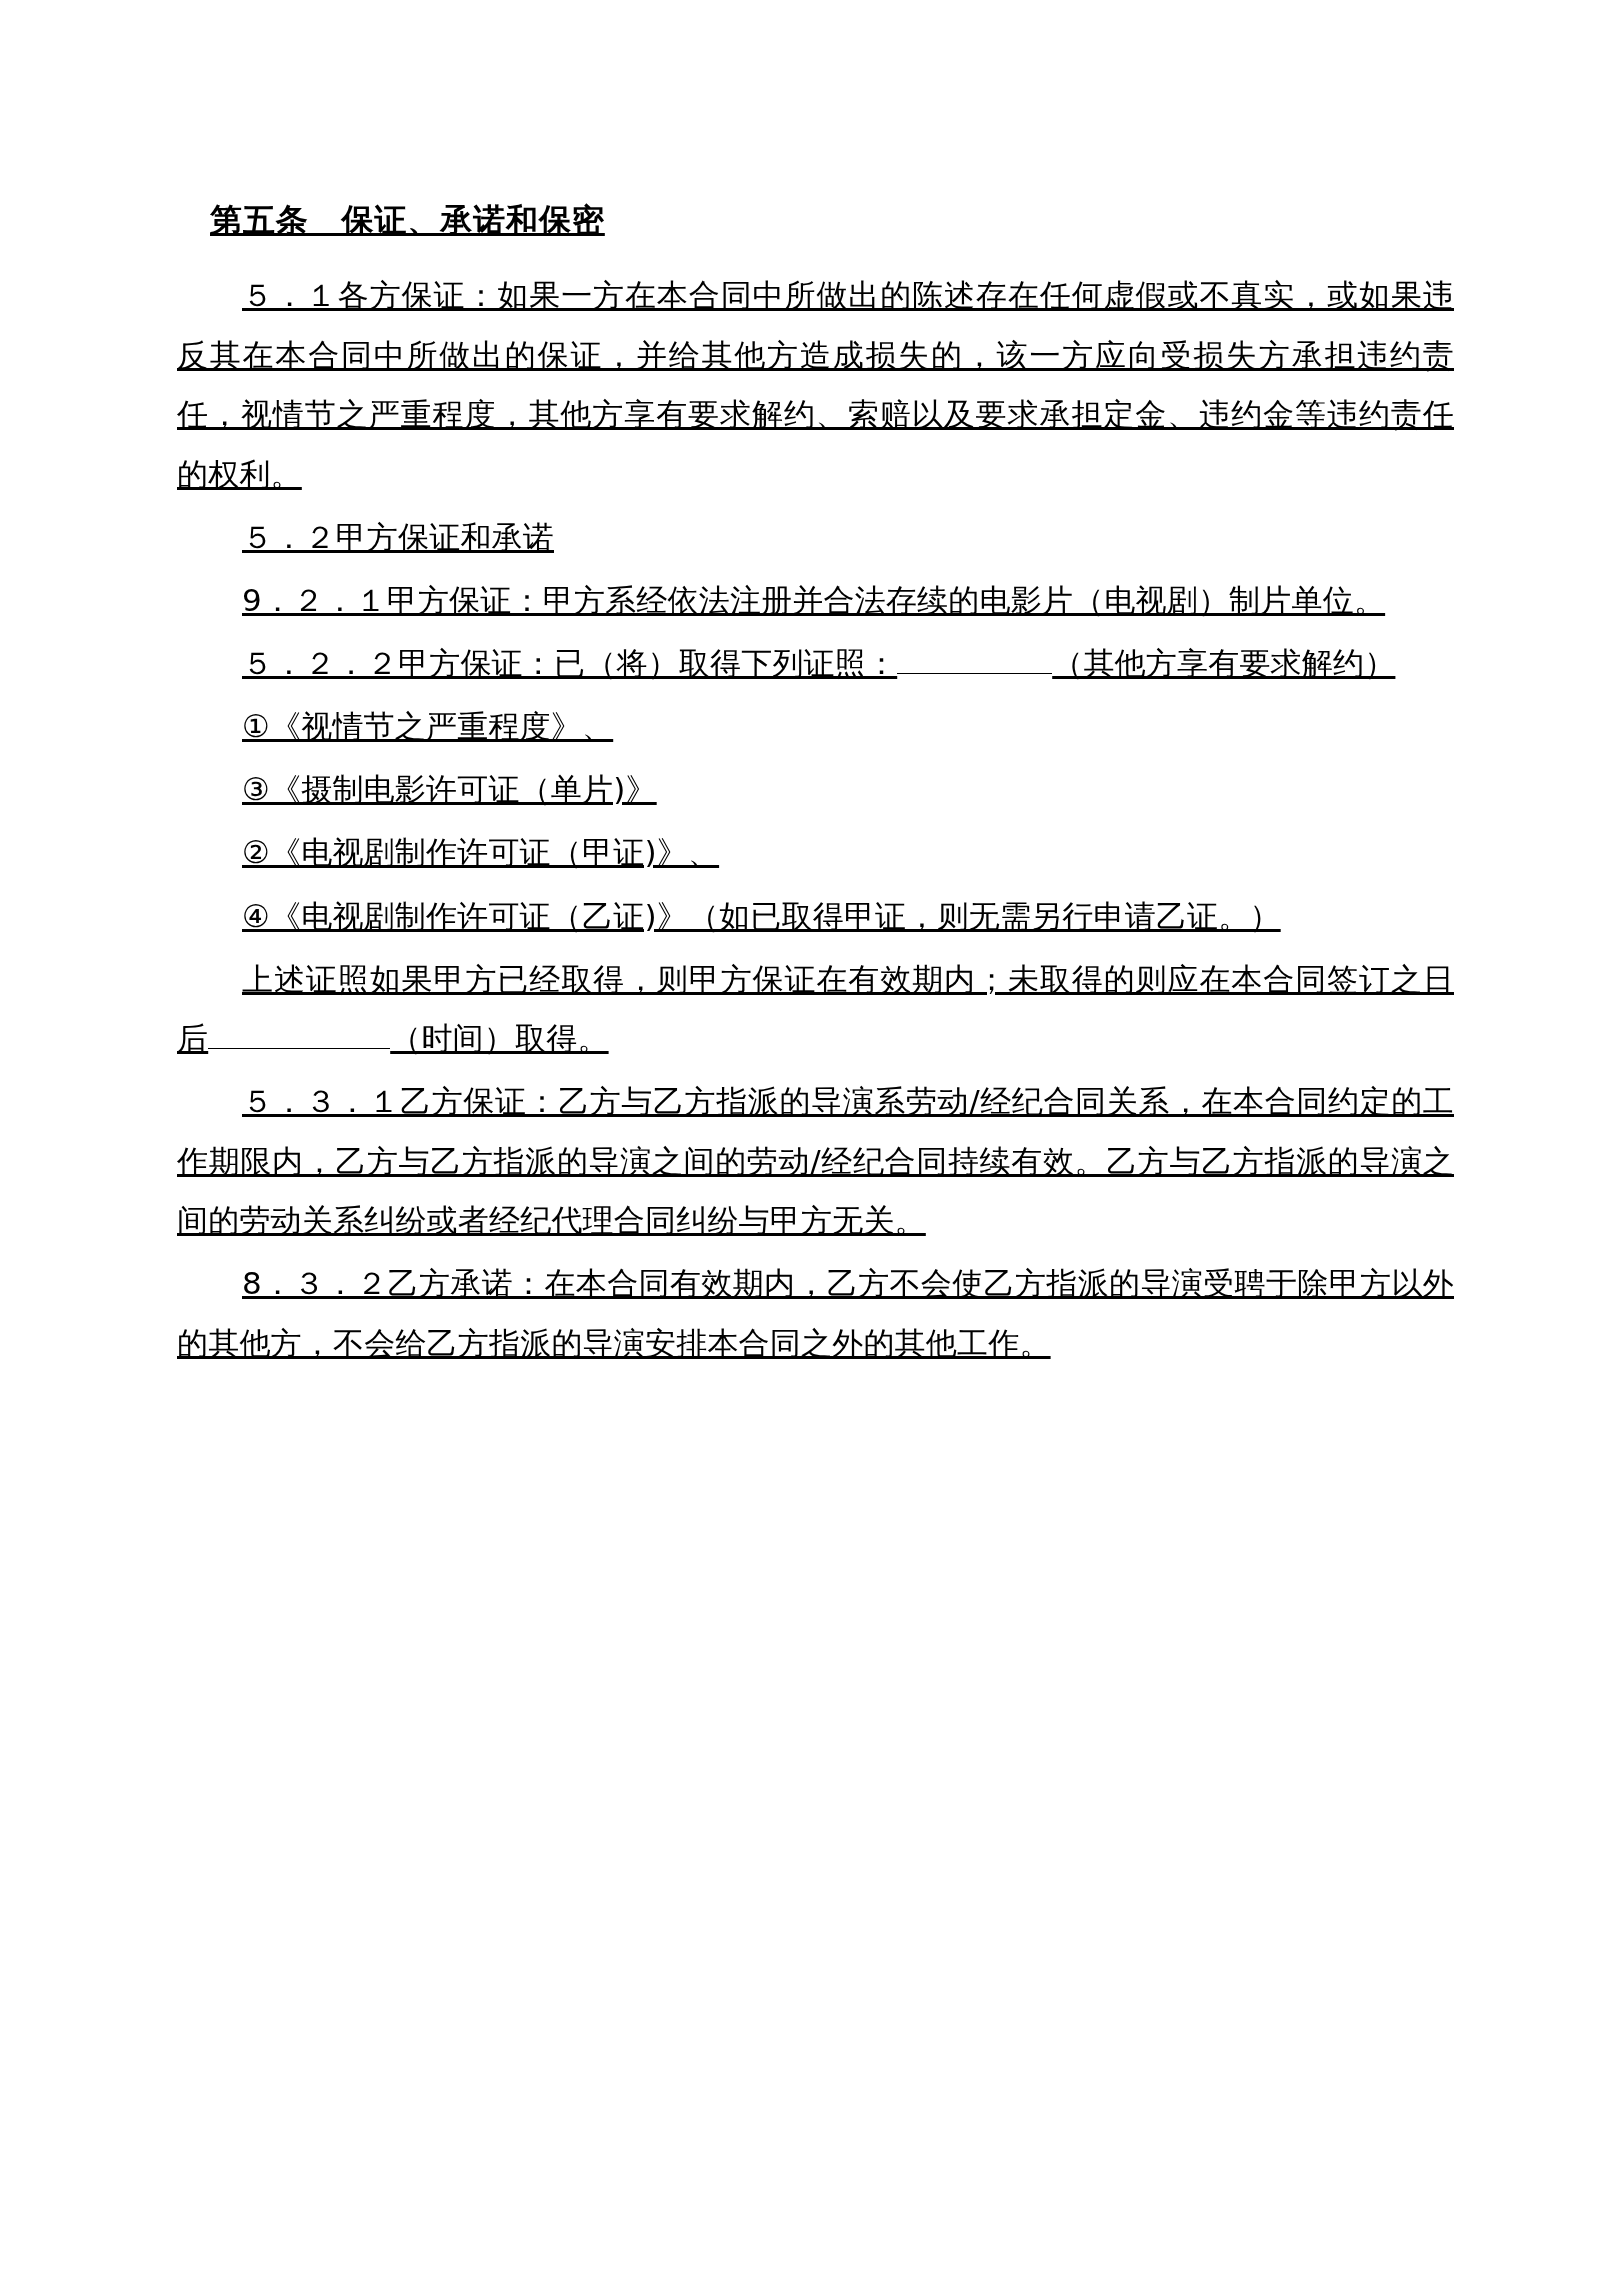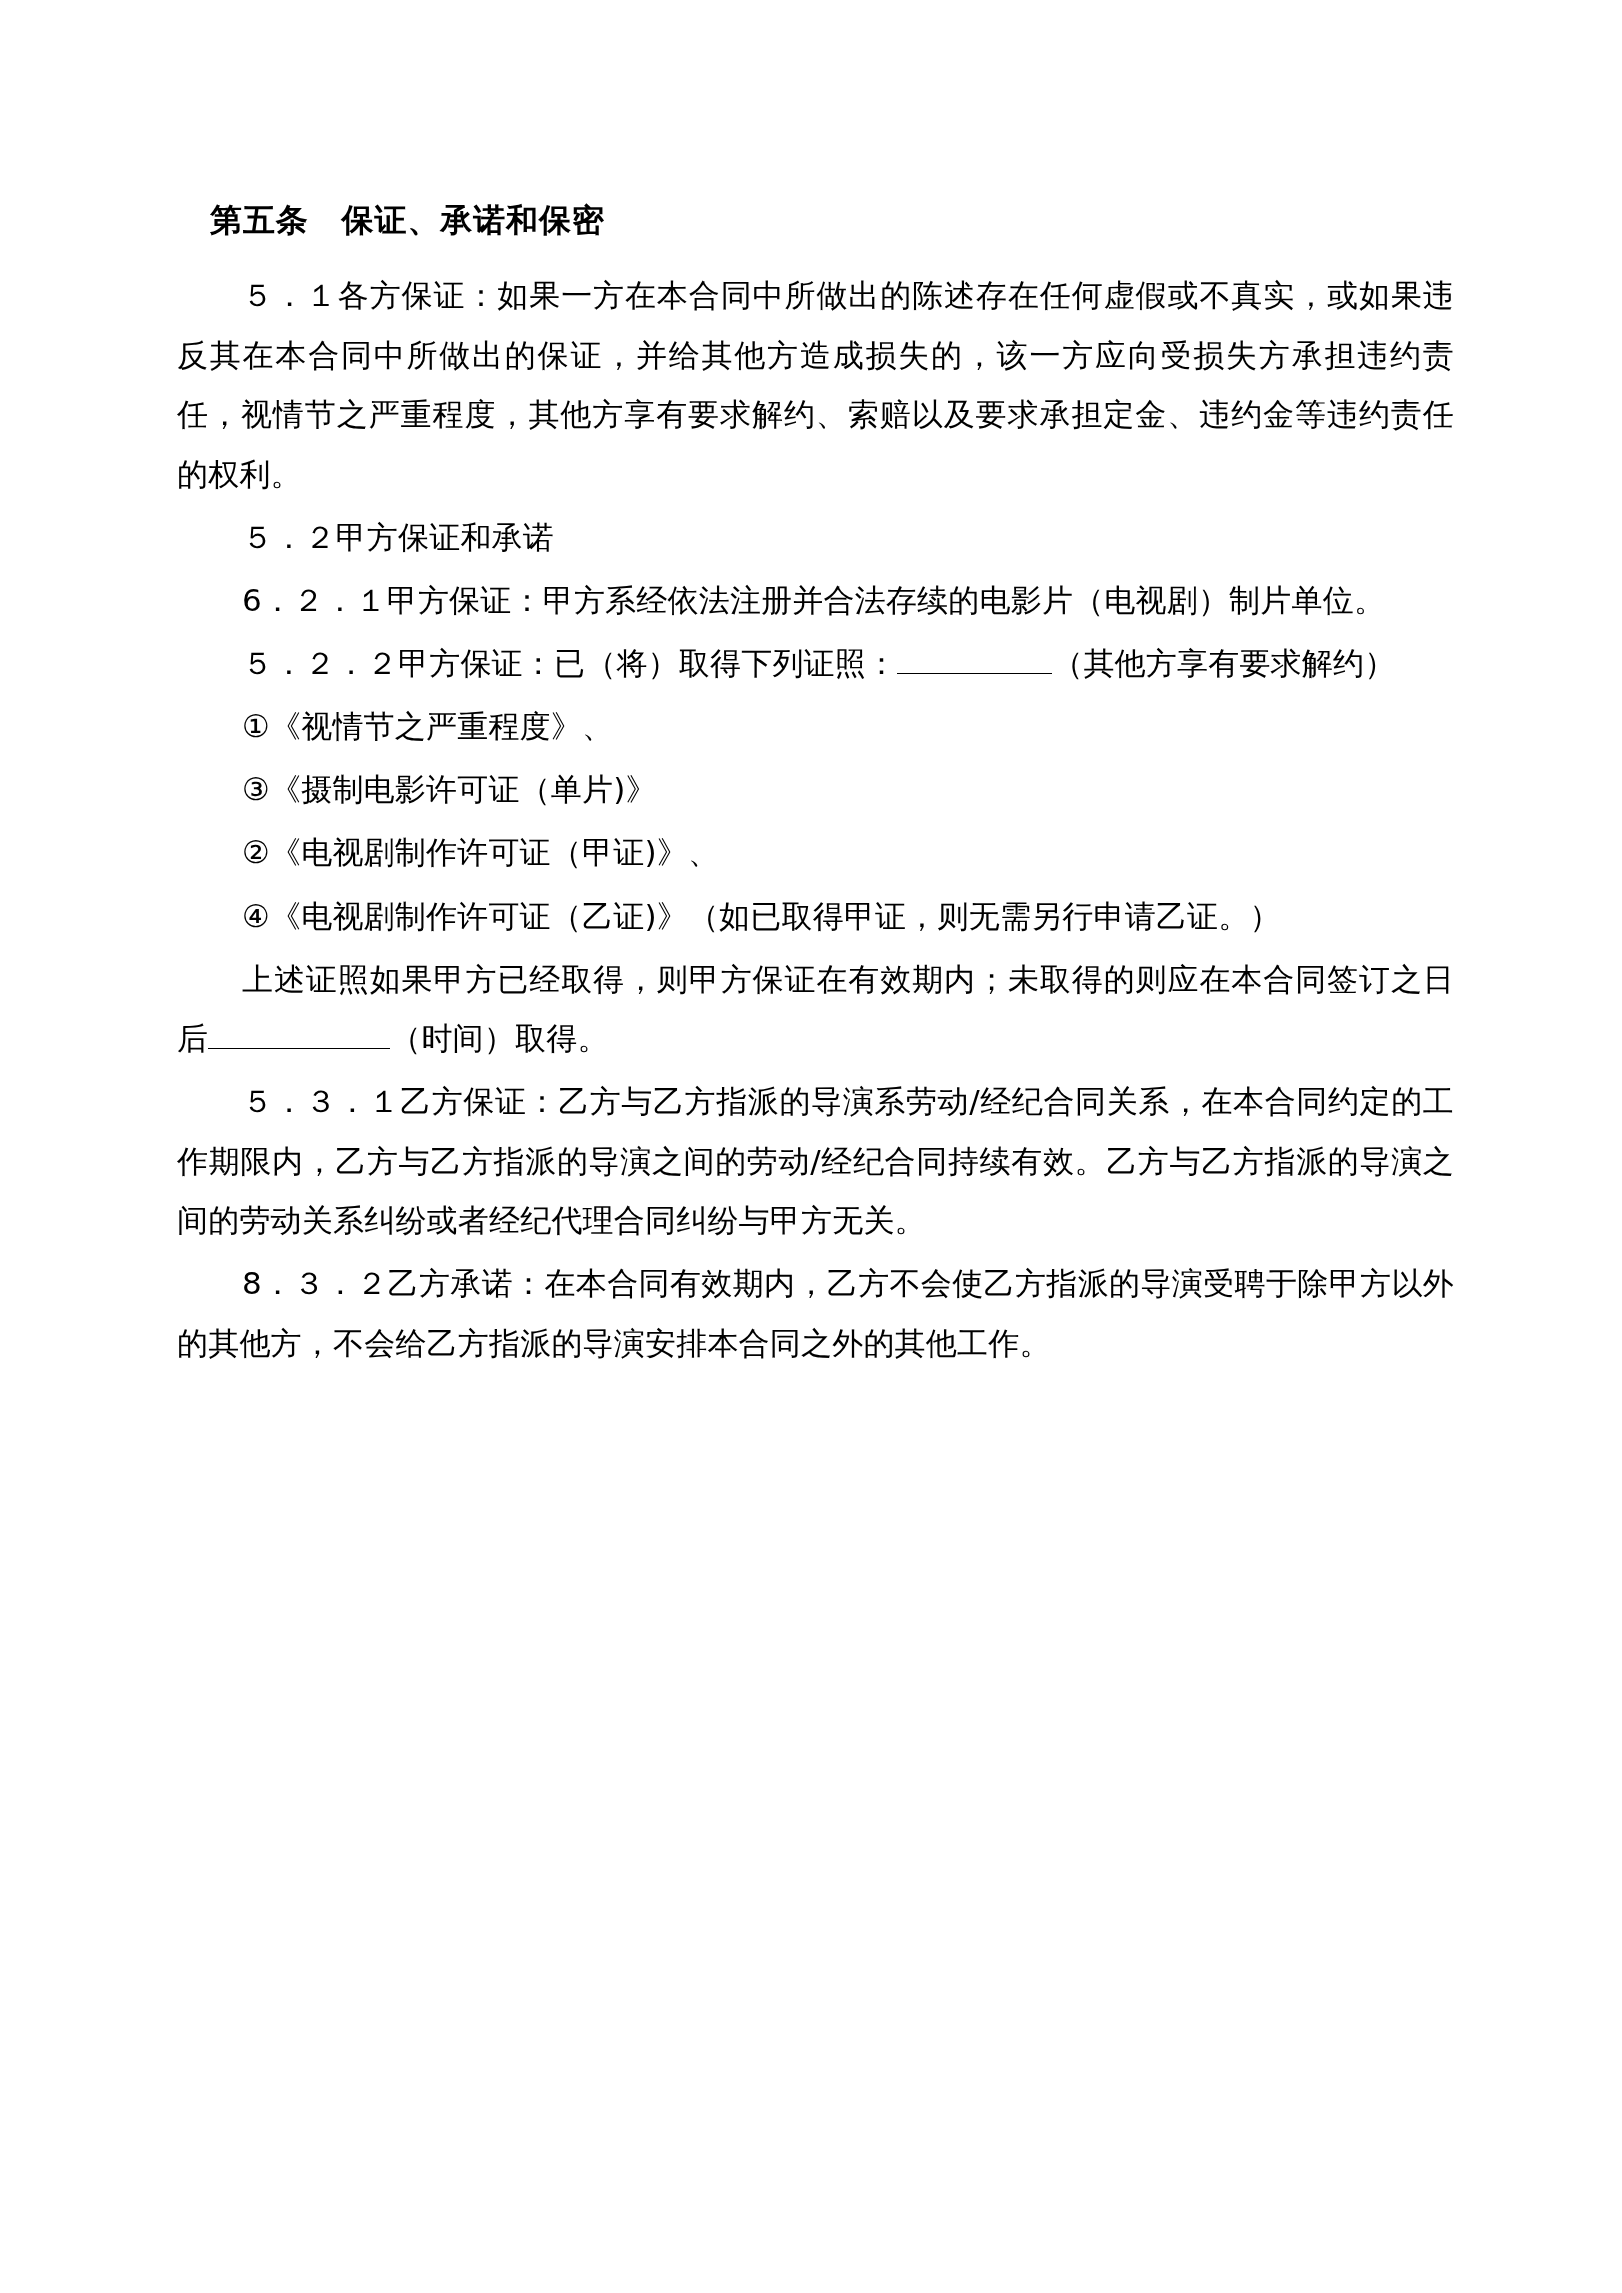--- a/index.html
+++ b/index.html
@@ -12,20 +12,21 @@
     height: 2294px;
     background: #ffffff;
     position: relative;
     box-sizing: border-box;
     padding: 195px 168px 0 177px;
     font-family: "DejaVu Sans", "Liberation Sans", sans-serif;
     color: #000000;
   }
   .doc-body {
     width: 1277px;
+    text-decoration: underline;
   }
   h2.section-title {
     font-size: 32px;
     font-weight: bold;
     margin: 0 0 20px 0;
     padding-left: 33px;
     letter-spacing: 0.9px;
     line-height: 1.6;
   }
   p.para {
@@ -50,21 +51,21 @@
 
 <div class="page">
   <div class="doc-body">
 
     <h2 class="section-title">第五条　保证、承诺和保密</h2>
 
     <p class="para">５．１各方保证：如果一方在本合同中所做出的陈述存在任何虚假或不真实，或如果违反其在本合同中所做出的保证，并给其他方造成损失的，该一方应向受损失方承担违约责任，视情节之严重程度，其他方享有要求解约、索赔以及要求承担定金、违约金等违约责任的权利。</p>
 
     <p class="para">５．２甲方保证和承诺</p>
 
-    <p class="para">6．２．１甲方保证：甲方系经依法注册并合法存续的电影片（电视剧）制片单位。</p>
+    <p class="para">9．２．１甲方保证：甲方系经依法注册并合法存续的电影片（电视剧）制片单位。</p>
 
     <p class="para"><span>５．２．２甲方保证：已（将）取得下列证照：</span><span class="blank-line bl-short"></span><span>（其他方享有要求解约）</span></p>
 
     <p class="para">①《视情节之严重程度》、</p>
 
     <p class="para">③《摄制电影许可证（单片)》</p>
 
     <p class="para">②《电视剧制作许可证（甲证)》、</p>
 
     <p class="para">④《电视剧制作许可证（乙证)》（如已取得甲证，则无需另行申请乙证。）</p>

